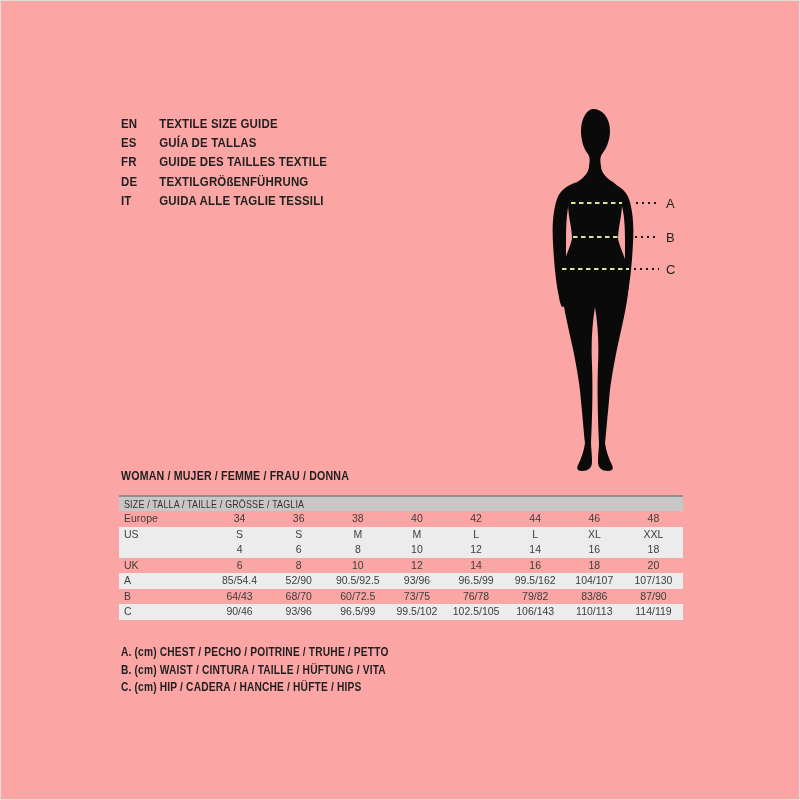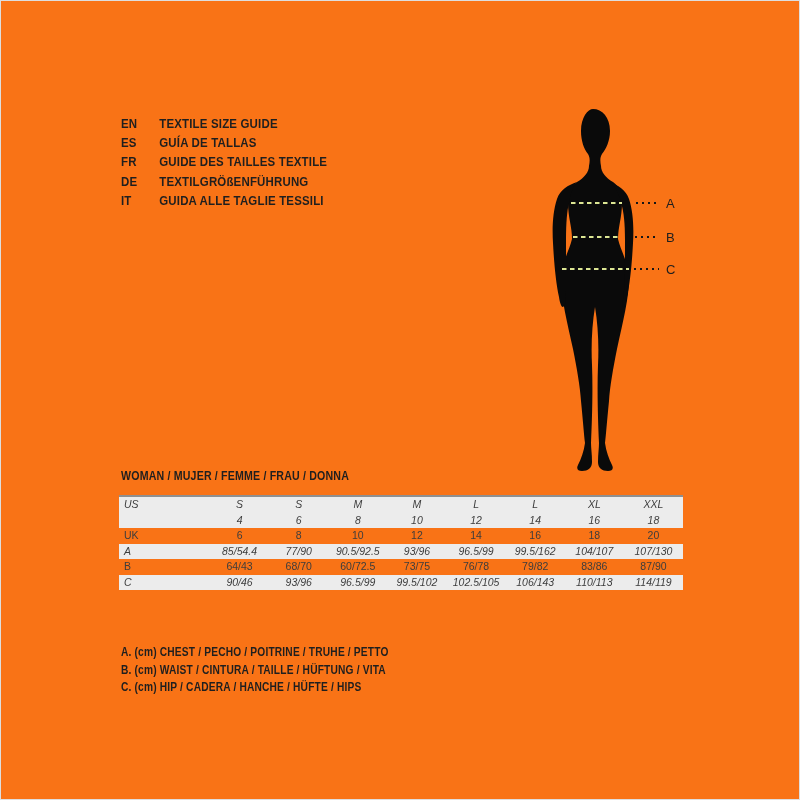--- a/index.html
+++ b/index.html
@@ -1,17 +1,17 @@
 <!DOCTYPE html>
 <html><head>
 <meta charset="utf-8">
 <style>
   html,body{margin:0;padding:0;background:#ffffff;}
   .canvas{
-    position:relative;width:798px;height:798px;background:#f97316;
+    position:relative;width:798px;height:798px;background:#fca5a5;
     border:1px solid #dedede;overflow:hidden;
     font-family:"Liberation Sans","DejaVu Sans",sans-serif;
     color:#1f1f1f;
   }
   .cond{transform:scaleX(0.85);transform-origin:left top;}
 
   
   .lang-block{position:absolute;left:120px;top:113px;}
   .lang-row{display:flex;line-height:19.2px;font-size:13.5px;font-weight:bold;letter-spacing:.2px;}
   .lang-code{width:45px;flex:0 0 45px;}
@@ -19,21 +19,21 @@
   
   .figure-wrap{position:absolute;left:520px;top:90px;width:180px;height:400px;}
 
   
   .section-title{position:absolute;left:120px;top:468px;font-size:12.5px;font-weight:bold;letter-spacing:.2px;white-space:nowrap;}
 
   
   .size-table{position:absolute;left:118px;top:494px;width:564px;border-top:2px solid #8f8f8f;font-size:10.5px;color:#3d3d3d;}
   .thead{background:#c7c7c7;color:#333;height:14px;line-height:14px;padding-left:5px;font-size:10.5px;letter-spacing:.2px;}
   .trow{display:flex;height:15.5px;line-height:15.5px;}
-  .trow.shade{background:#ececec;font-style:italic;}
+  .trow.shade{background:#ececec;}
   .tlabel{flex:0 0 86px;padding-left:5px;text-align:left;}
   .tcell{flex:1;text-align:center;white-space:nowrap;}
 
   
   .legend{position:absolute;left:120px;top:643px;}
   .legend-line{font-size:12px;font-weight:bold;line-height:17.6px;letter-spacing:.2px;white-space:nowrap;}
 </style>
 </head>
 <body>
 
@@ -129,21 +129,35 @@
 
       <line x1="41" y1="178" x2="108" y2="178" stroke-width="2.2" stroke-dasharray="4.5 3.5" stroke="#dce693"></line>
       <line x1="113" y1="178" x2="138" y2="178" stroke-width="1.8" stroke-dasharray="2 4" stroke="#161616"></line>
       <text x="145" y="183" font-size="13" fill="#1f1f1f">C</text>
     </svg>
   </div>
 
   <div class="section-title cond">WOMAN / MUJER / FEMME / FRAU / DONNA</div>
 
   <div class="size-table">
-
+    <div class="thead">
+      <span class="cond" style="display:inline-block">SIZE / TALLA / TAILLE / GRÖSSE / TAGLIA</span>
+    </div>
+
+    <div class="trow">
+      <span class="tlabel">Europe</span>
+      <span class="tcell">34</span>
+      <span class="tcell">36</span>
+      <span class="tcell">38</span>
+      <span class="tcell">40</span>
+      <span class="tcell">42</span>
+      <span class="tcell">44</span>
+      <span class="tcell">46</span>
+      <span class="tcell">48</span>
+    </div>
 
     <div class="trow shade">
       <span class="tlabel">US</span>
       <span class="tcell">S</span>
       <span class="tcell">S</span>
       <span class="tcell">M</span>
       <span class="tcell">M</span>
       <span class="tcell">L</span>
       <span class="tcell">L</span>
       <span class="tcell">XL</span>
@@ -170,21 +184,21 @@
       <span class="tcell">12</span>
       <span class="tcell">14</span>
       <span class="tcell">16</span>
       <span class="tcell">18</span>
       <span class="tcell">20</span>
     </div>
 
     <div class="trow shade">
       <span class="tlabel">A</span>
       <span class="tcell">85/54.4</span>
-      <span class="tcell">77/90</span>
+      <span class="tcell">52/90</span>
       <span class="tcell">90.5/92.5</span>
       <span class="tcell">93/96</span>
       <span class="tcell">96.5/99</span>
       <span class="tcell">99.5/162</span>
       <span class="tcell">104/107</span>
       <span class="tcell">107/130</span>
     </div>
 
     <div class="trow">
       <span class="tlabel">B</span>

